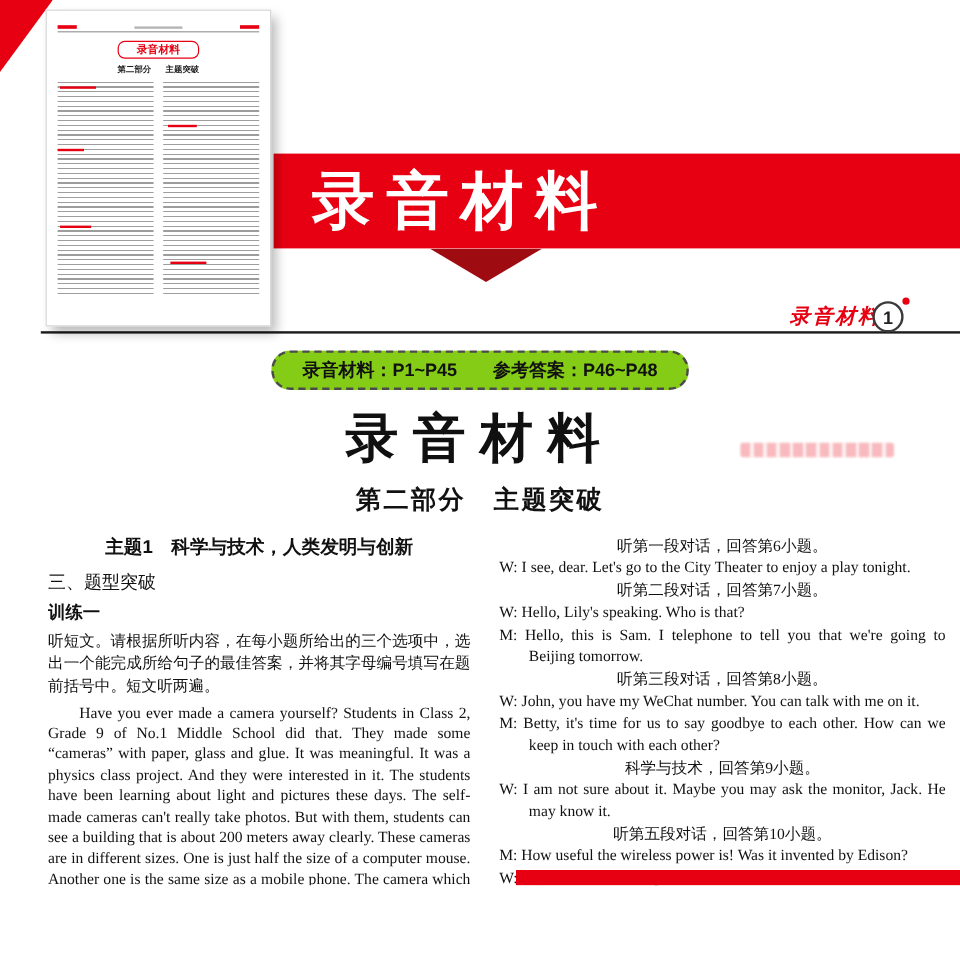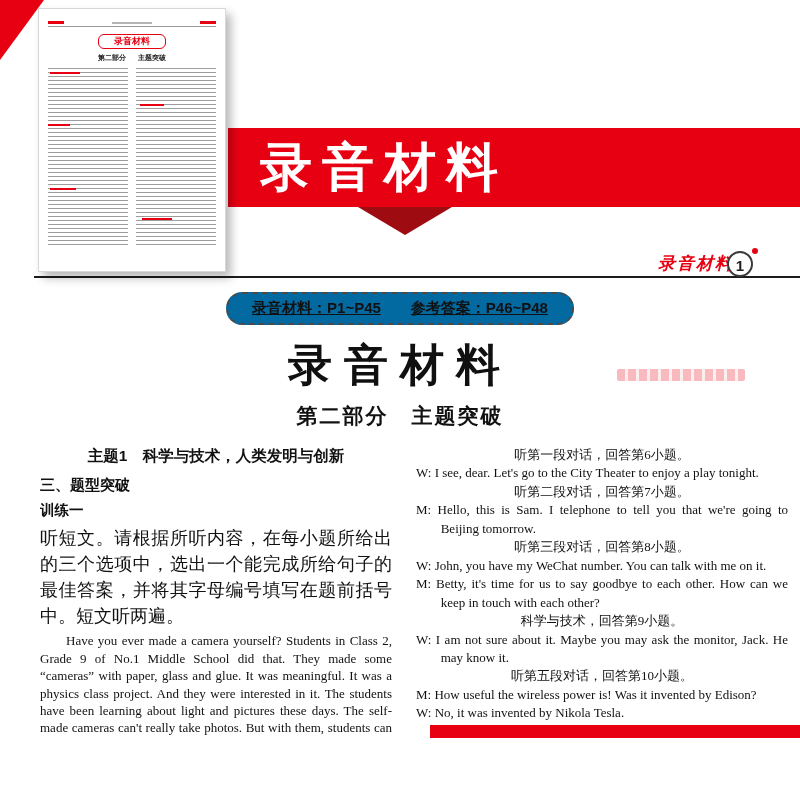--- a/index.html
+++ b/index.html
@@ -40,40 +40,40 @@
           font-style:italic; font-size:17px; letter-spacing:2px; z-index:3; }
   .page-circle { position:absolute; top:251px; left:727px; width:26px; height:26px; border:2px solid #3a3a3a;
           border-radius:50%; background:#fff; text-align:center; line-height:26px; font-size:15px;
           font-weight:bold; color:#222; z-index:3; box-sizing:border-box; }
   .circle-dot { position:absolute; top:248px; left:752px; width:6px; height:6px; background:#e60012;
           border-radius:50%; z-index:4; }
 
   
   .info-box { position:absolute; top:292px; left:50%; transform:translateX(-50%);
           border:2px dashed #4a4a4a; border-radius:16px; padding:5px 24px;
-          font-weight:bold; font-size:15px; display:flex; gap:30px; white-space:nowrap; background:#0369a1;text-decoration:underline; }
+          font-weight:bold; font-size:15px; display:flex; gap:30px; white-space:nowrap; background:#84cc16; }
 
   
   .main-title { position:absolute; top:336px; width:100%; text-align:center; font-size:44px;
           font-weight:bold; letter-spacing:12px; color:#101010; }
   .bleed { position:absolute; top:369px; left:617px; width:128px; height:12px; opacity:.45;
           background:repeating-linear-gradient(90deg, rgba(230,0,18,.6) 0 8px, rgba(230,0,18,.15) 8px 11px);
           filter:blur(.7px); border-radius:2px; }
   .section-heading { position:absolute; top:402px; width:100%; text-align:center; font-size:21px;
           font-weight:bold; letter-spacing:2px; }
 
   
   .content { position:absolute; top:446px; left:40px; width:748px; height:354px; overflow:hidden;
           display:flex; gap:24px; }
   .col-left { width:352px; }
   .col-right { width:372px; }
   .topic-heading { text-align:center; font-weight:bold; font-size:15.5px; margin:0 0 9px; }
-  .type-heading { font-weight:bold; font-size:15px; margin:0 0 6px; }
+  .type-heading { font-weight:normal; font-size:15px; margin:0 0 6px; }
   .drill-title { text-align:left; font-weight:bold; font-size:14.5px; margin:4px 0 5px; }
-  .para-zh { margin:0 0 3px; font-size:18px; line-height:1.45; text-align:justify;
+  .para-zh { margin:0 0 3px; font-size:13px; line-height:1.45; text-align:justify;
           font-family:"Liberation Serif", serif; }
   .para-en { margin:0 0 3px; font-size:13px; line-height:1.34; text-align:justify; text-indent:2em;
           font-family:"Liberation Serif", serif; }
   .r-heading { font-size:13px; line-height:1.42; text-align:center; font-family:"Liberation Serif", serif; }
   .r-dialog { font-size:13px; line-height:1.42; text-align:justify; padding-left:1.9em; text-indent:-1.9em;
           font-family:"Liberation Serif", serif; }
 
   .bottom-bar { position:absolute; bottom:0; left:430px; right:0; height:13px; background:#e60012; }
 </style>
 </head>
@@ -133,20 +133,21 @@
       <p class="para-zh">听短文。请根据所听内容，在每小题所给出的三个选项中，选出一个能完成所给句子的最佳答案，并将其字母编号填写在题前括号中。短文听两遍。</p>
       <p class="para-en">Have you ever made a camera yourself? Students in Class 2, Grade 9 of No.1 Middle School did that. They made some “cameras” with paper, glass and glue. It was meaningful. It was a physics class project. And they were interested in it. The students have been learning about light and pictures these days. The self-made cameras can't really take photos. But with them, students can see a building that is about 200 meters away clearly. These cameras are in different sizes. One is just half the size of a computer mouse. Another one is the same size as a mobile phone. The camera which can see clearly most got full marks. I think you can make your own camera, too.</p>
       <div class="drill-title">训练二</div>
 
     </div>
 
     <div class="col-right">
       <div class="r-heading">听第一段对话，回答第6小题。</div>
       <div class="r-dialog">W: I see, dear. Let's go to the City Theater to enjoy a play tonight.</div>
       <div class="r-heading">听第二段对话，回答第7小题。</div>
+      <div class="r-dialog">W: Hello, Lily's speaking. Who is that?</div>
       <div class="r-dialog">M: Hello, this is Sam. I telephone to tell you that we're going to Beijing tomorrow.</div>
       <div class="r-heading">听第三段对话，回答第8小题。</div>
       <div class="r-dialog">W: John, you have my WeChat number. You can talk with me on it.</div>
       <div class="r-dialog">M: Betty, it's time for us to say goodbye to each other. How can we keep in touch with each other?</div>
       <div class="r-heading">科学与技术，回答第9小题。</div>
       <div class="r-dialog">W: I am not sure about it. Maybe you may ask the monitor, Jack. He may know it.</div>
       <div class="r-heading">听第五段对话，回答第10小题。</div>
       <div class="r-dialog">M: How useful the wireless power is! Was it invented by Edison?</div>
       <div class="r-dialog">W: No, it was invented by Nikola Tesla.</div>
       <div class="r-heading">听第六段对话，回答第11~12小题。</div>

